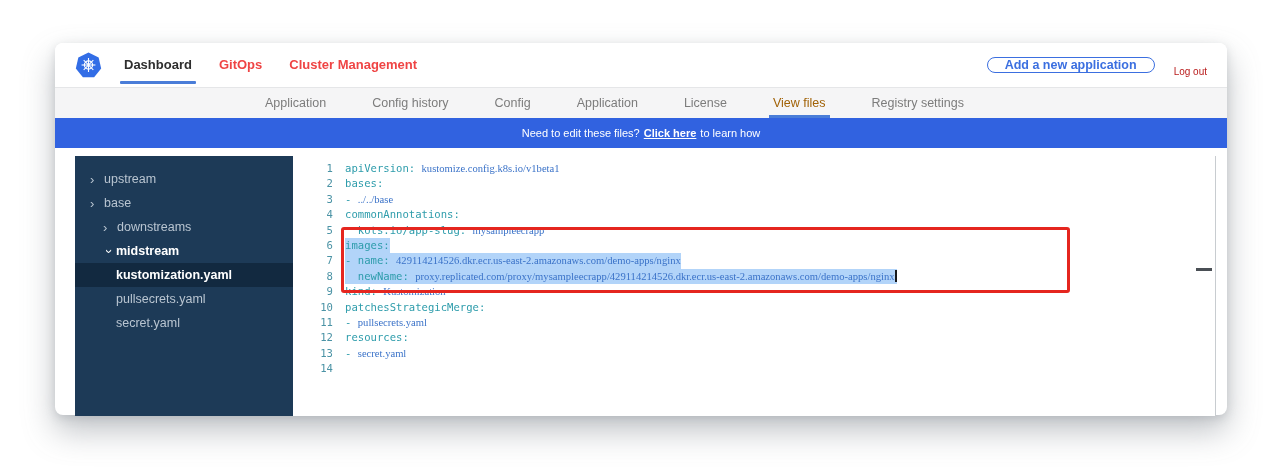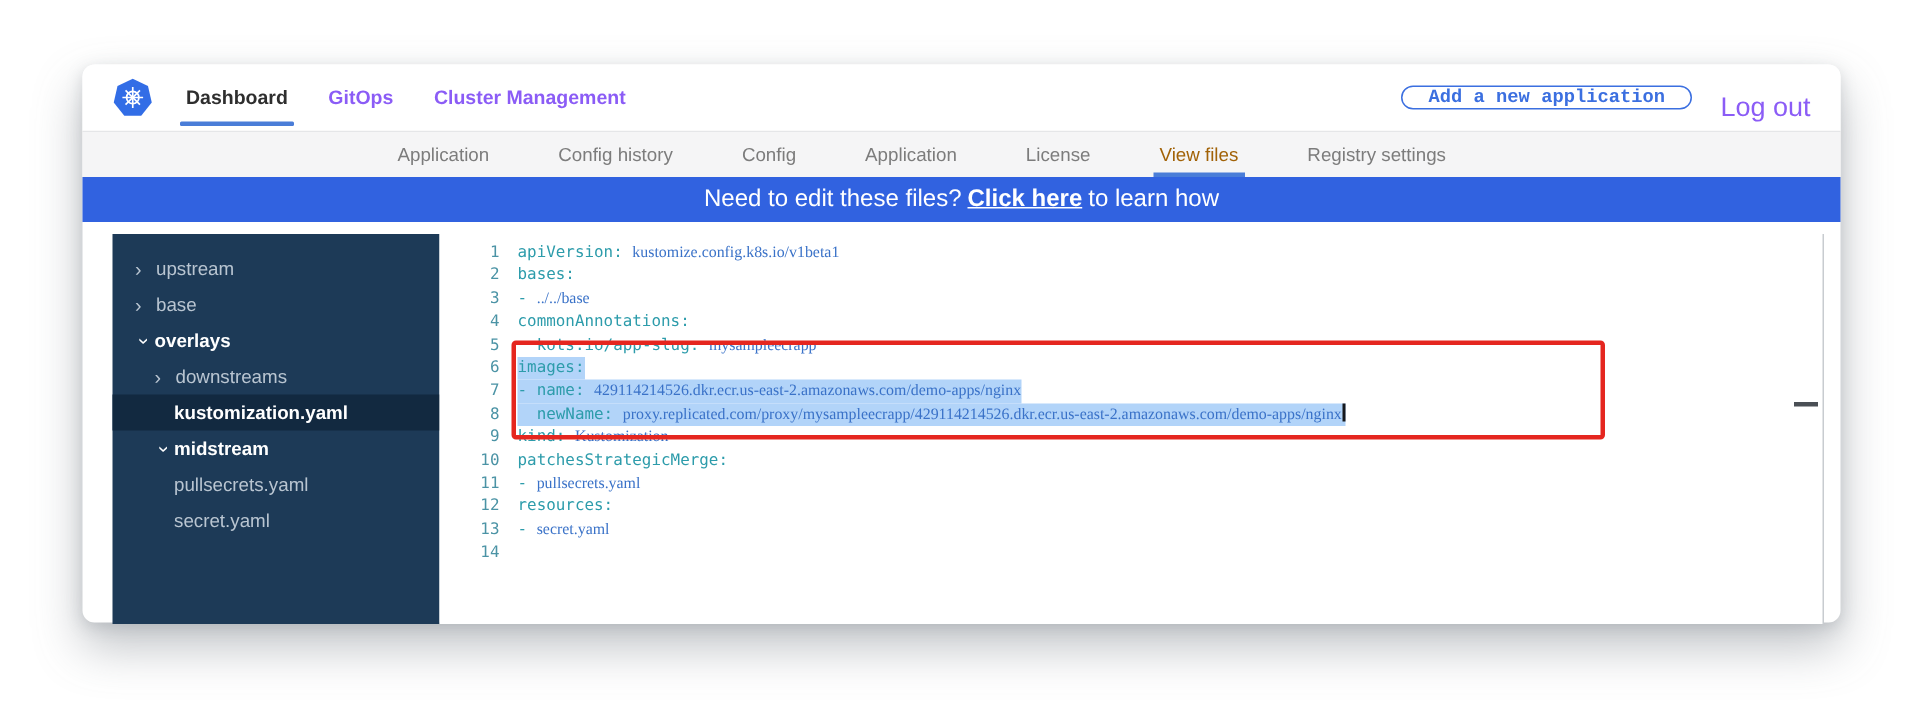--- a/index.html
+++ b/index.html
@@ -9,41 +9,41 @@
   }
   .card{
     position:absolute;left:55px;top:43px;width:1172px;height:372px;
     background:#fff;border-radius:8px;
     box-shadow:0 16px 32px rgba(105,112,122,.42),0 3px 10px rgba(120,126,135,.25);
   }
   
   .navbar{height:44px;display:flex;align-items:center;border-bottom:1px solid #e5e6e8;
     padding:0 20px;border-radius:8px 8px 0 0;background:#fff;}
   .logo{width:27px;height:27px;margin-right:22px;flex:none;}
-  .nav-item{font-size:13px;color:#8b5cf6;font-weight:600;margin-right:27px;height:44px;
+  .nav-item{font-size:13px;color:#ef4444;font-weight:600;margin-right:27px;height:44px;
     line-height:44px;position:relative;cursor:pointer;white-space:nowrap;}
   .nav-item.active{color:#2e2e2e;}
   .nav-item.active::after{content:"";position:absolute;left:-4px;right:-4px;bottom:3px;
     height:3px;background:#4a7dd8;border-radius:1px;}
   .nav-spacer{flex:1;}
   .add-app-btn{border:1.5px solid #3b6fe0;color:#3b6fe0;border-radius:17px;
     padding:0 17px;font-size:12.5px;font-weight:700;background:#fff;margin-right:19px;
-    cursor:pointer;font-family:Liberation Mono, monospace;white-space:nowrap;}
-  .logout{font-size:18px;color:#8b5cf6;cursor:pointer;white-space:nowrap;margin-top:12px;}
+    cursor:pointer;font-family:Liberation Sans, sans-serif;white-space:nowrap;}
+  .logout{font-size:10px;color:#b91c1c;cursor:pointer;white-space:nowrap;margin-top:12px;}
   
   .tabbar{height:30px;background:#f5f5f6;display:flex;align-items:center;
     padding-left:210px;gap:46px;}
   .tab{font-size:12.5px;color:#7c7c7c;height:30px;line-height:30px;position:relative;
     cursor:pointer;white-space:nowrap;}
   .tab.active{color:#a16207;}
   .tab.active::after{content:"";position:absolute;left:-4px;right:-4px;bottom:0;
     height:3px;background:#4a7dd8;}
   
   .banner{height:30px;background:#3162e0;color:#fff;display:flex;align-items:center;
-    justify-content:center;font-size:16px;}
+    justify-content:center;font-size:11px;}
   .banner-link{font-weight:700;text-decoration:underline;margin:0 4px;cursor:pointer;}
   
   .content{position:relative;height:268px;border-radius:0 0 8px 8px;overflow:hidden;}
   .sidebar{position:absolute;left:20px;top:8px;width:218px;height:260px;
     background:#1d3a57;padding-top:11px;box-sizing:border-box;}
   .tree-row{height:24px;display:flex;align-items:center;font-size:12.5px;
     color:#b9c5d1;cursor:pointer;}
   .tree-row.bold{color:#ffffff;font-weight:700;}
   .tree-row.selected{background:#122940;color:#fff;font-weight:700;}
   .chev{display:inline-block;width:14px;font-size:13px;font-weight:400;flex:none;
@@ -112,34 +112,30 @@
   <div class="content">
     <aside class="sidebar" id="file-tree">
         <div class="tree-row" style="padding-left: 15px;">
           <span class="chev">›</span>
           <span>upstream</span>
         </div>
         <div class="tree-row" style="padding-left: 15px;">
           <span class="chev">›</span>
           <span>base</span>
         </div>
-        <div class="tree-row bold" style="padding-left: 15px;">
-          <span class="chev down">›</span>
-          <span>overlays</span>
-        </div>
         <div class="tree-row" style="padding-left: 28px;">
           <span class="chev">›</span>
           <span>downstreams</span>
         </div>
-        <div class="tree-row bold selected" style="padding-left: 41px;">
-          <span>kustomization.yaml</span>
-        </div>
         <div class="tree-row bold" style="padding-left: 28px;">
           <span class="chev down">›</span>
           <span>midstream</span>
+        </div>
+        <div class="tree-row bold selected" style="padding-left: 41px;">
+          <span>kustomization.yaml</span>
         </div>
         <div class="tree-row" style="padding-left: 41px;">
           <span>pullsecrets.yaml</span>
         </div>
         <div class="tree-row" style="padding-left: 41px;">
           <span>secret.yaml</span>
         </div>
       </aside>
     <div class="editor" id="editor">
       <div class="red-box"></div>

